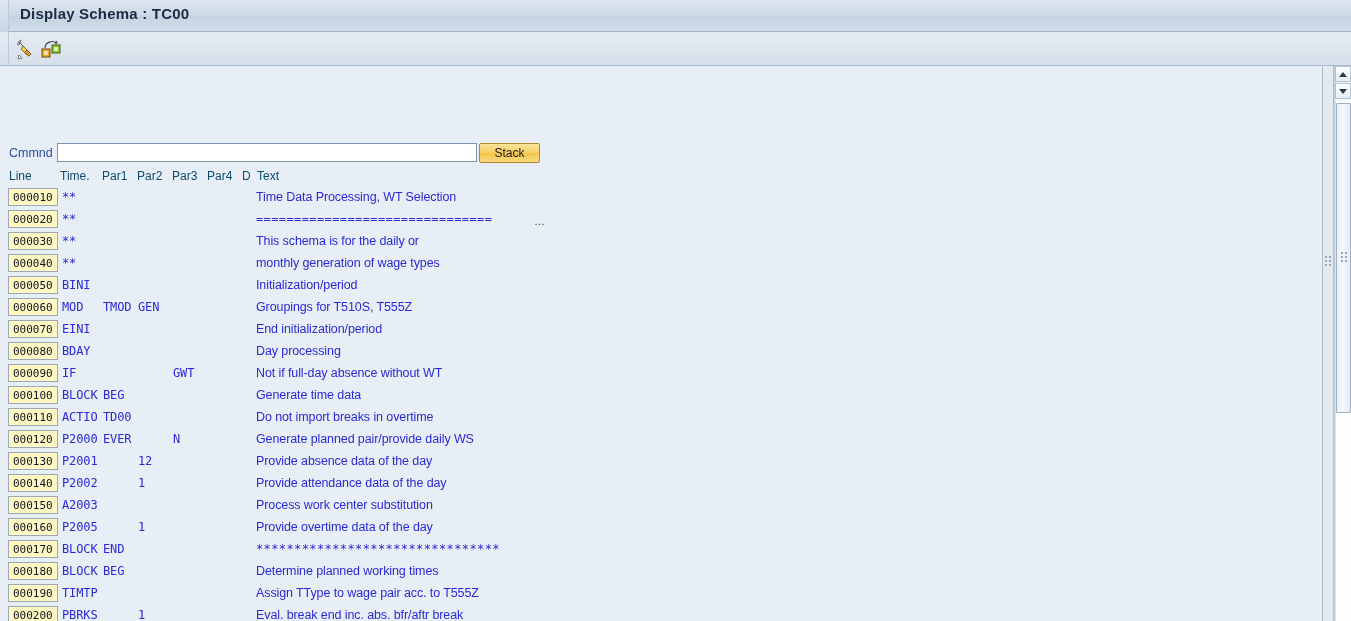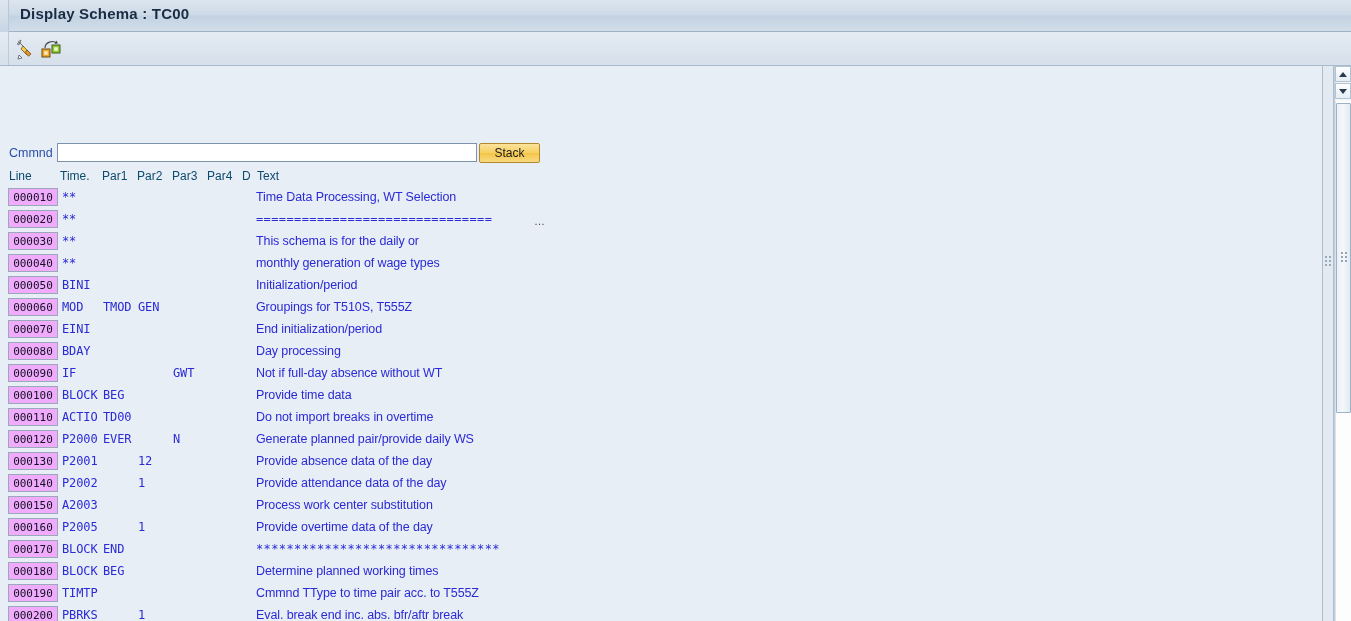--- a/index.html
+++ b/index.html
@@ -134,26 +134,25 @@
     width: 1322px;
   }
   .row {
     position: relative;
     height: 22px;
     width: 1322px;
   }
   .lineno {
     position: absolute; left: 8px; top: 1px;
     width: 50px; height: 18px;
-    background: #f0abfc;
+    background: #fef9c3;
     border: 1px solid #9aa8b8;
     font-family: "DejaVu Sans Mono", monospace;
     font-size: 11px;
     color: #111122;
-    text-align: center;
     line-height: 16px;
     padding: 4px;
     outline: none;
   }
   .cell {
     position: absolute; top: 3px;
     font-family: "DejaVu Sans Mono", monospace;
     font-size: 12px;
     color: #2a2ad6;
     white-space: pre;
@@ -356,21 +355,21 @@
         <div class="row">
           <input type="text" class="lineno" value="000090" style="">
           <span class="cell c-func">IF</span>
           <span class="cell c-par3">GWT</span>
           <span class="cell c-text">Not if full-day absence without WT</span>
         </div>
         <div class="row">
           <input type="text" class="lineno" value="000100" style="">
           <span class="cell c-func">BLOCK</span>
           <span class="cell c-par1">BEG</span>
-          <span class="cell c-text">Provide time data</span>
+          <span class="cell c-text">Generate time data</span>
         </div>
         <div class="row">
           <input type="text" class="lineno" value="000110" style="">
           <span class="cell c-func">ACTIO</span>
           <span class="cell c-par1">TD00</span>
           <span class="cell c-text">Do not import breaks in overtime</span>
         </div>
         <div class="row">
           <input type="text" class="lineno" value="000120" style="">
           <span class="cell c-func">P2000</span>
@@ -409,21 +408,21 @@
         </div>
         <div class="row">
           <input type="text" class="lineno" value="000180" style="">
           <span class="cell c-func">BLOCK</span>
           <span class="cell c-par1">BEG</span>
           <span class="cell c-text">Determine planned working times</span>
         </div>
         <div class="row">
           <input type="text" class="lineno" value="000190" style="">
           <span class="cell c-func">TIMTP</span>
-          <span class="cell c-text">Cmmnd TType to time pair acc. to T555Z</span>
+          <span class="cell c-text">Assign TType to wage pair acc. to T555Z</span>
         </div>
         <div class="row">
           <input type="text" class="lineno" value="000200" style="">
           <span class="cell c-func">PBRKS</span>
           <span class="cell c-par2">1</span>
           <span class="cell c-text">Eval. break end inc. abs. bfr/aftr break</span>
         </div>
       </div>
 
   </div>

